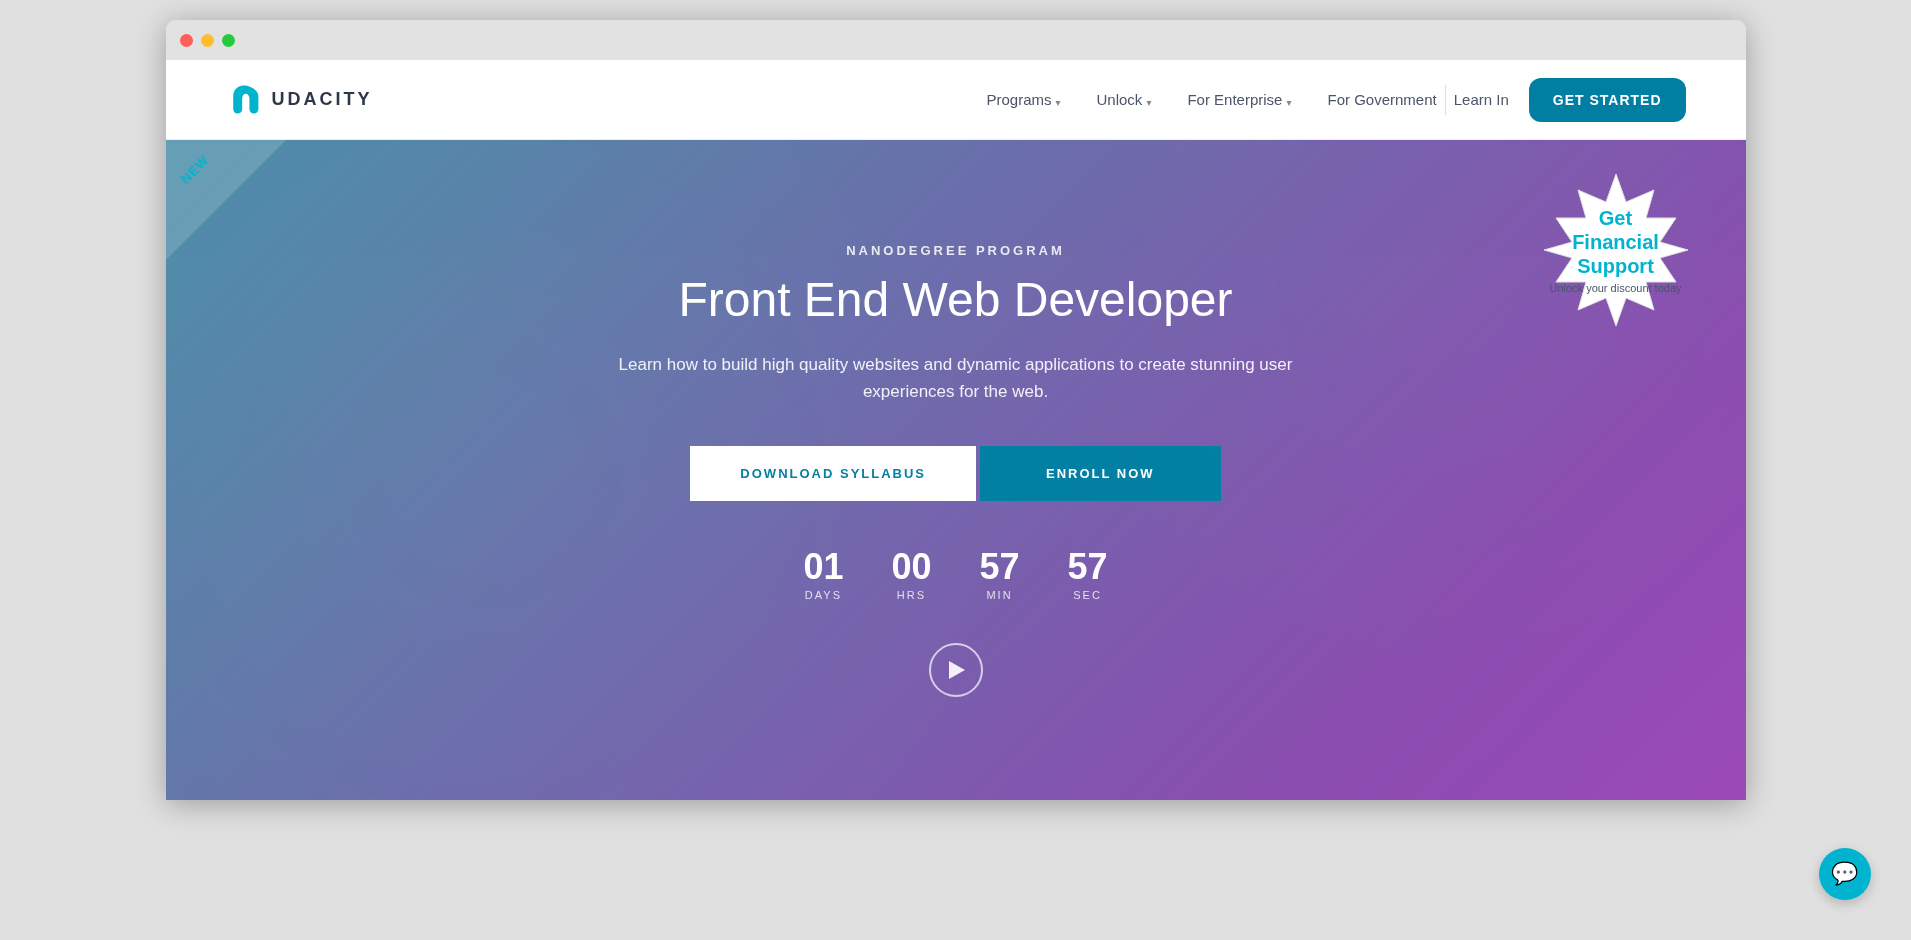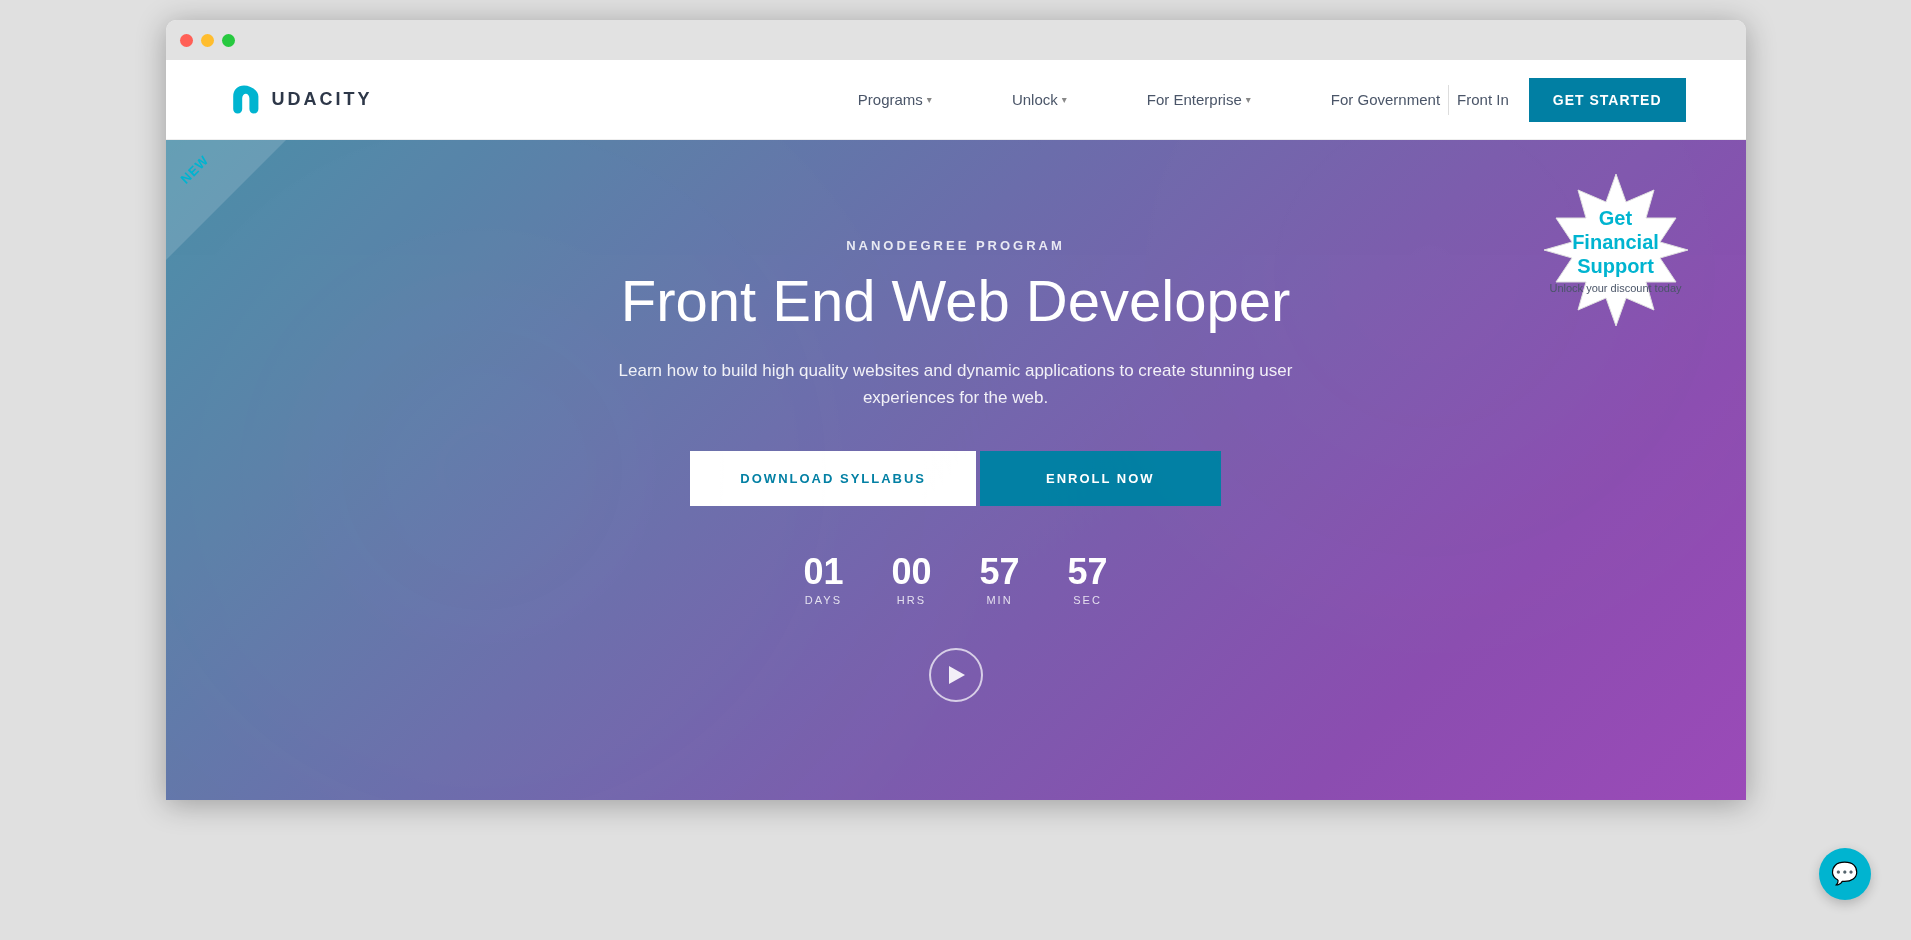--- a/index.html
+++ b/index.html
@@ -77,23 +77,22 @@
       align-items: center;
       gap: 36px;
       list-style: none;
     }
 
     .nav-links li a {
       text-decoration: none;
       color: #4a5568;
       font-size: 15px;
       display: flex;
-      align-items: center;
+      align-items: flex-end;
       gap: 4px;
-      margin-left: 44px;
     }
 
     .chevron {
       font-size: 10px;
       color: #888;
     }
 
     .nav-divider {
       width: 1px;
       height: 30px;
@@ -108,21 +107,21 @@
     }
 
     .get-started-btn {
       background: #017fa3;
       color: white;
       border: none;
       padding: 14px 24px;
       font-size: 14px;
       font-weight: 700;
       letter-spacing: 1px;
-      border-radius: 0;
+      border-radius: 12px;
       cursor: pointer;
       text-transform: uppercase;
       margin-left: 20px;
     }
 
     
     .hero {
       position: relative;
       width: 100%;
       min-height: 660px;
@@ -209,21 +208,21 @@
       color: rgba(255,255,255,0.85);
       font-size: 13px;
       letter-spacing: 3px;
       font-weight: 600;
       text-transform: uppercase;
       margin-bottom: 16px;
     }
 
     .hero-title {
       color: #ffffff;
-      font-size: 58px;
+      font-size: 48px;
       font-weight: 300;
       text-align: center;
       margin-bottom: 24px;
       line-height: 1.1;
     }
 
     .hero-description {
       color: rgba(255,255,255,0.9);
       font-size: 17px;
       text-align: center;
@@ -387,21 +386,21 @@
         </li>
         <li>
           <a href="#">
             <span>For Government</span>
           </a>
         </li>
       </ul>
 
       <div class="nav-divider"></div>
 
-      <a href="#" class="signin-link">Front In</a>
+      <a href="#" class="signin-link">Learn In</a>
 
       <button class="get-started-btn">GET STARTED</button>
     </nav>
 
     <div class="hero">
       <div class="hero-bg-pattern"></div>
 
       <div class="new-badge">
         <span class="new-badge-text">NEW</span>
       </div>

